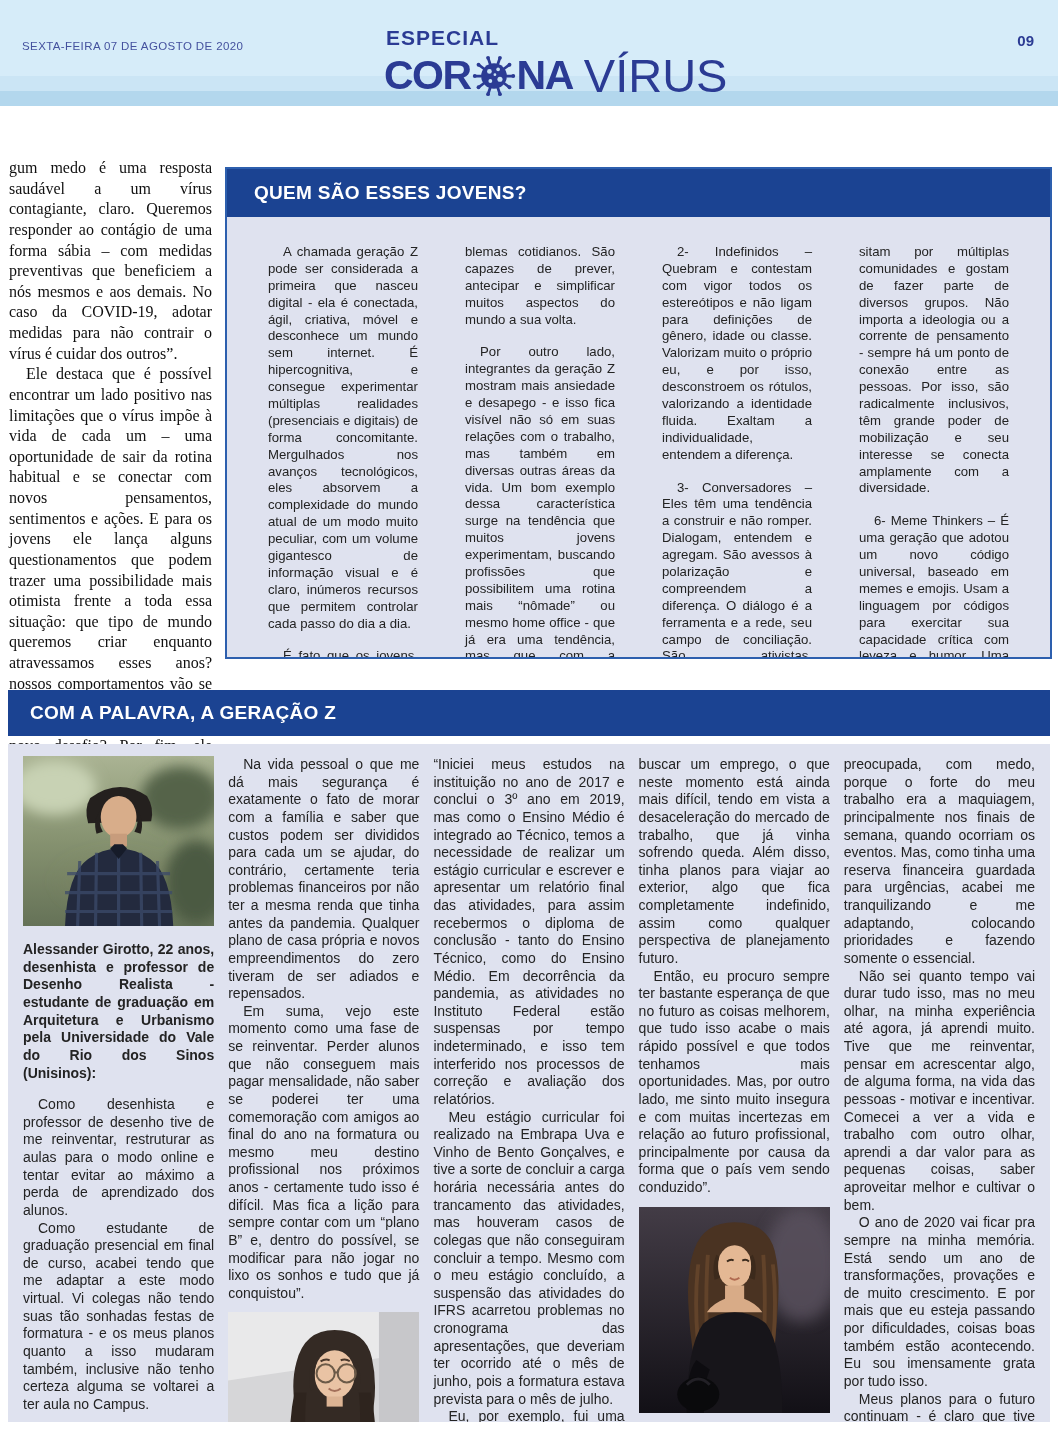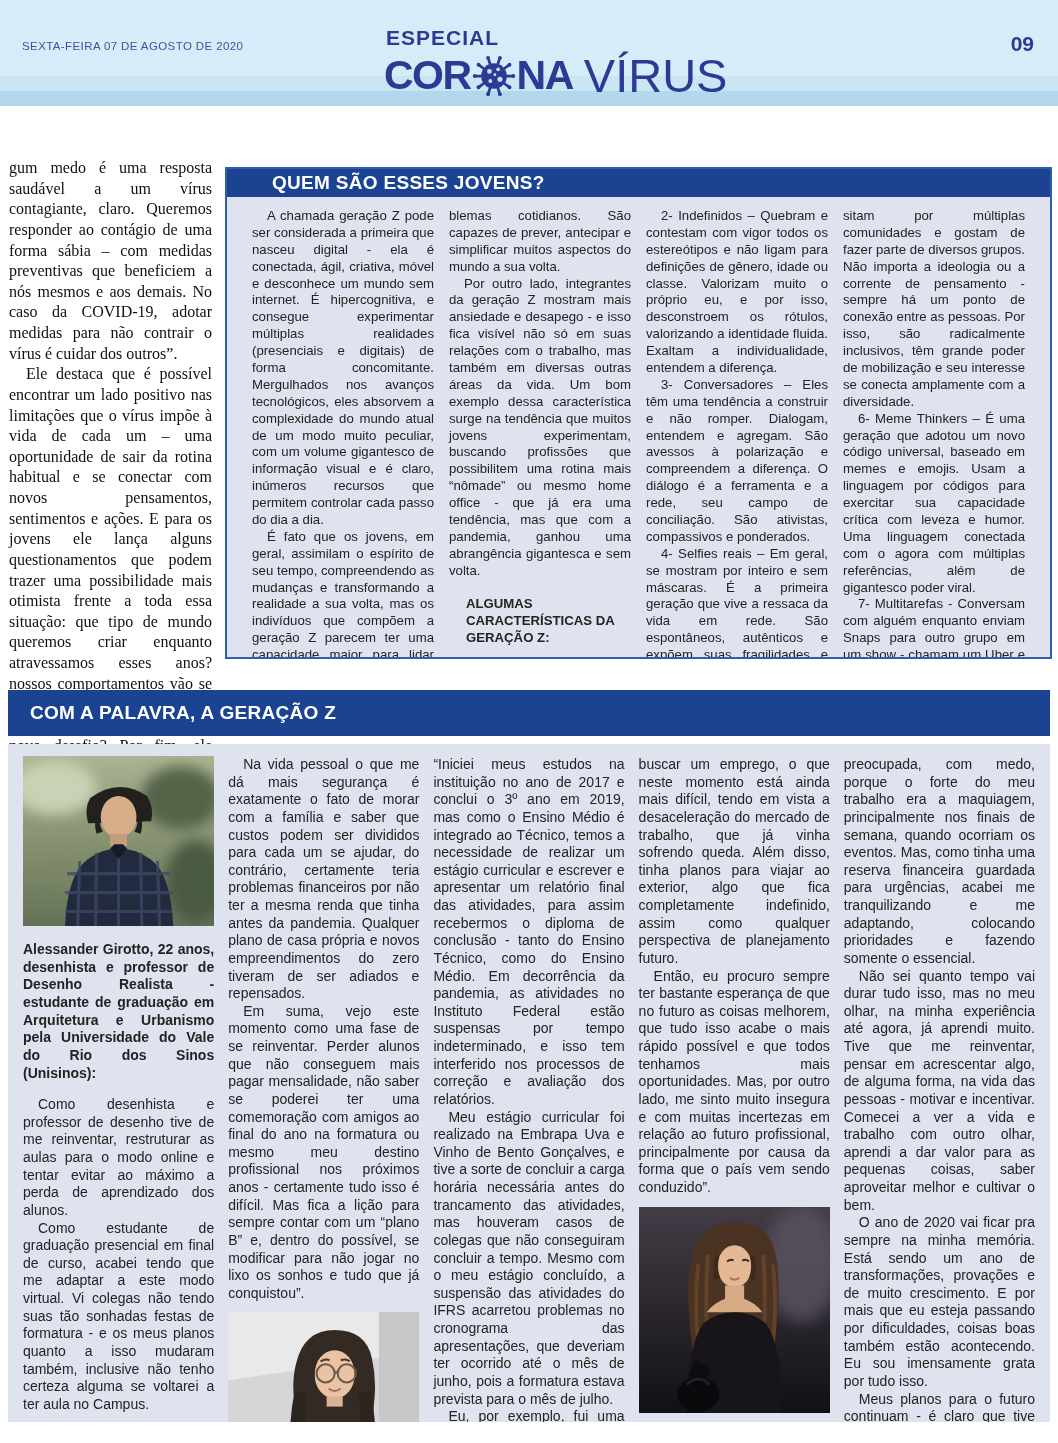--- a/index.html
+++ b/index.html
@@ -3,44 +3,44 @@
 <meta charset="utf-8">
 <style>
   html,body{margin:0;padding:0;background:#ffffff;}
   .page{position:relative;width:1058px;height:1443px;background:#ffffff;overflow:hidden;
         font-family:"Liberation Sans",sans-serif;color:#1c1c1c;}
 
   
   .masthead{position:absolute;left:0;top:0;width:1058px;height:106px;
             background:linear-gradient(#d6ecf9 0 72%, #cbe5f5 72% 86%, #b3d7ed 86% 100%);}
   .date{position:absolute;left:22px;top:40px;font-size:11.5px;letter-spacing:.4px;color:#44519e;}
-  .pageno{position:absolute;right:24px;top:32px;font-size:21px;font-weight:bold;color:#2b3b94;}
+  .pageno{position:absolute;right:24px;top:32px;font-size:15px;font-weight:bold;color:#2b3b94;}
   .logo{position:absolute;left:384px;top:26px;color:#2b3b94;}
   .logo-kicker{font-size:21px;font-weight:600;letter-spacing:1px;margin:0 0 2px 2px;}
   .logo-row{display:flex;align-items:center;line-height:1;}
   .logo-heavy{font-size:41px;font-weight:800;letter-spacing:-1.5px;}
   .logo-light{font-size:47px;font-weight:400;letter-spacing:0;margin-left:11px;}
   .virus-ico{margin:0 1px;display:block;}
 
   
   .intro{position:absolute;left:9px;top:158px;width:203px;
          font-family:"Liberation Serif",serif;font-size:16px;line-height:1.29;
          text-align:justify;color:#101010;}
   .intro p{margin:0;text-indent:17px;}
   .intro p.cont{text-indent:0;}
 
   
   .box1{position:absolute;left:225px;top:167px;width:827px;height:492px;box-sizing:border-box;
         background:#dfe2ef;border:2px solid #2d5fae;overflow:hidden;}
   .navbar{background:#1b4392;display:flex;align-items:center;}
-  .box1 .navbar{height:28px;padding-left:45px;}
+  .box1 .navbar{height:48px;padding-left:27px;}
   .navbar h2{margin:0;color:#ffffff;font-size:19px;font-weight:bold;letter-spacing:.3px;}
   .box1-cols{display:flex;gap:15px;padding:11px 25px 0 25px;}
   .bcol{flex:1;font-size:13.2px;line-height:1.28;text-align:justify;color:#232323;}
-  .bcol p{margin:0;text-indent:15px;}
+  .bcol p{margin:16px;text-indent:15px;}
   .bcol p.cont{text-indent:0;}
   .subhead{font-weight:bold;white-space:pre-line;text-indent:0 !important;
            padding-left:17px;margin:15px 0 13px 0 !important;line-height:1.32;}
 
   
   .sec2-bar{position:absolute;left:8px;top:690px;width:1042px;height:46px;box-sizing:border-box;
             padding-left:22px;}
   .sec2-body{position:absolute;left:8px;top:744px;width:1042px;height:678px;box-sizing:border-box;
              background:#dfe2ef;padding:12px 15px;display:flex;gap:14px;overflow:hidden;}
   .scol{flex:1;font-size:14px;line-height:1.26;text-align:justify;color:#232323;min-width:0;}

